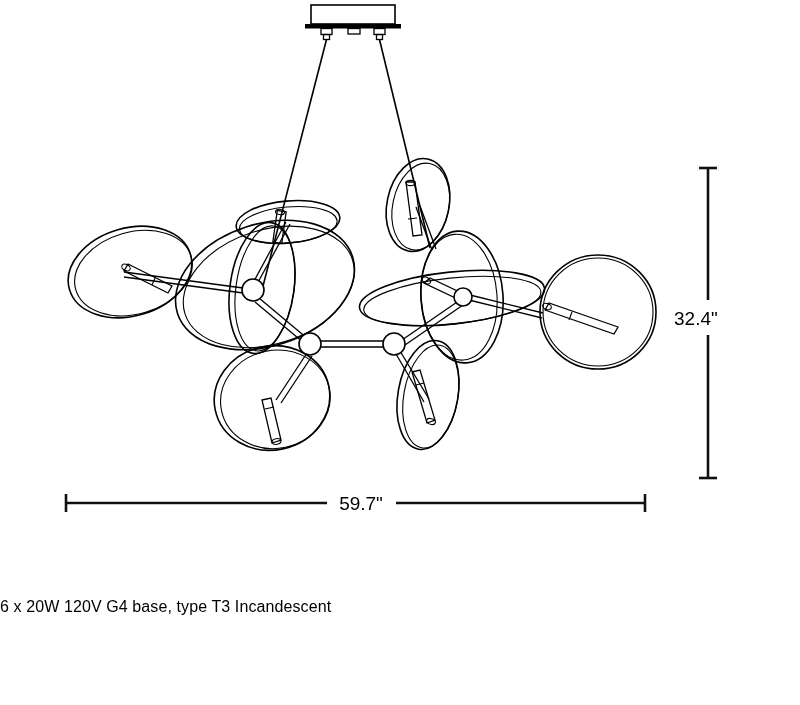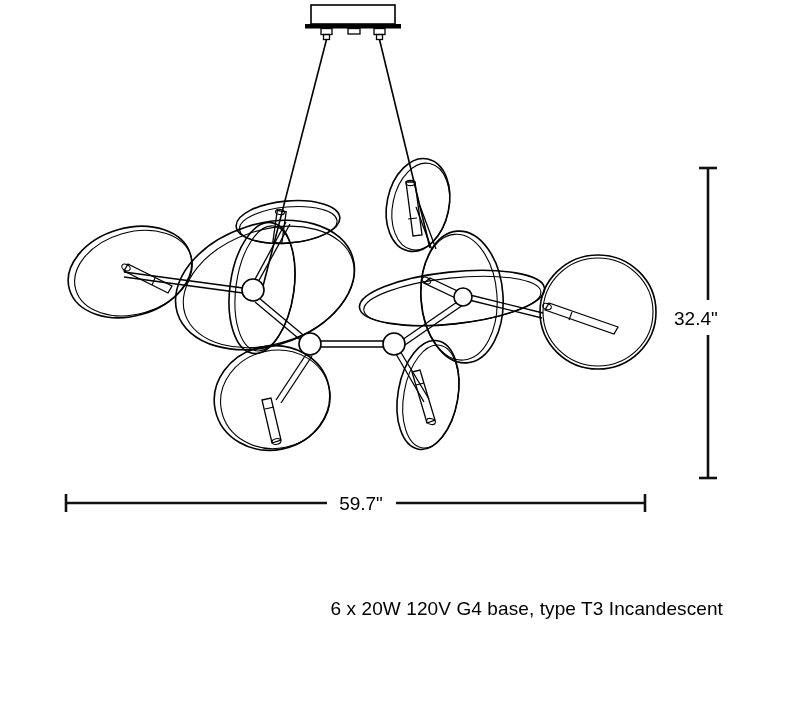--- a/index.html
+++ b/index.html
@@ -27,22 +27,22 @@
     top: 0;
     width: 800px;
     height: 705px;
     display: block;
   }
   .caption {
     position: absolute;
     left: 0;
     top: 598px;
     width: 723px;
-    text-align: right;
-    font-size: 19px;
+    text-align: left;
+    font-size: 16px;
     font-family: "Liberation Sans", sans-serif;
     color: #000000;
     letter-spacing: 0.1px;
     white-space: nowrap;
   }
   
   .ln { fill: none; stroke: #000000; }
   .hair { stroke-width: 1.1; }
   .thin { stroke-width: 1.3; }
   .med  { stroke-width: 1.6; }

